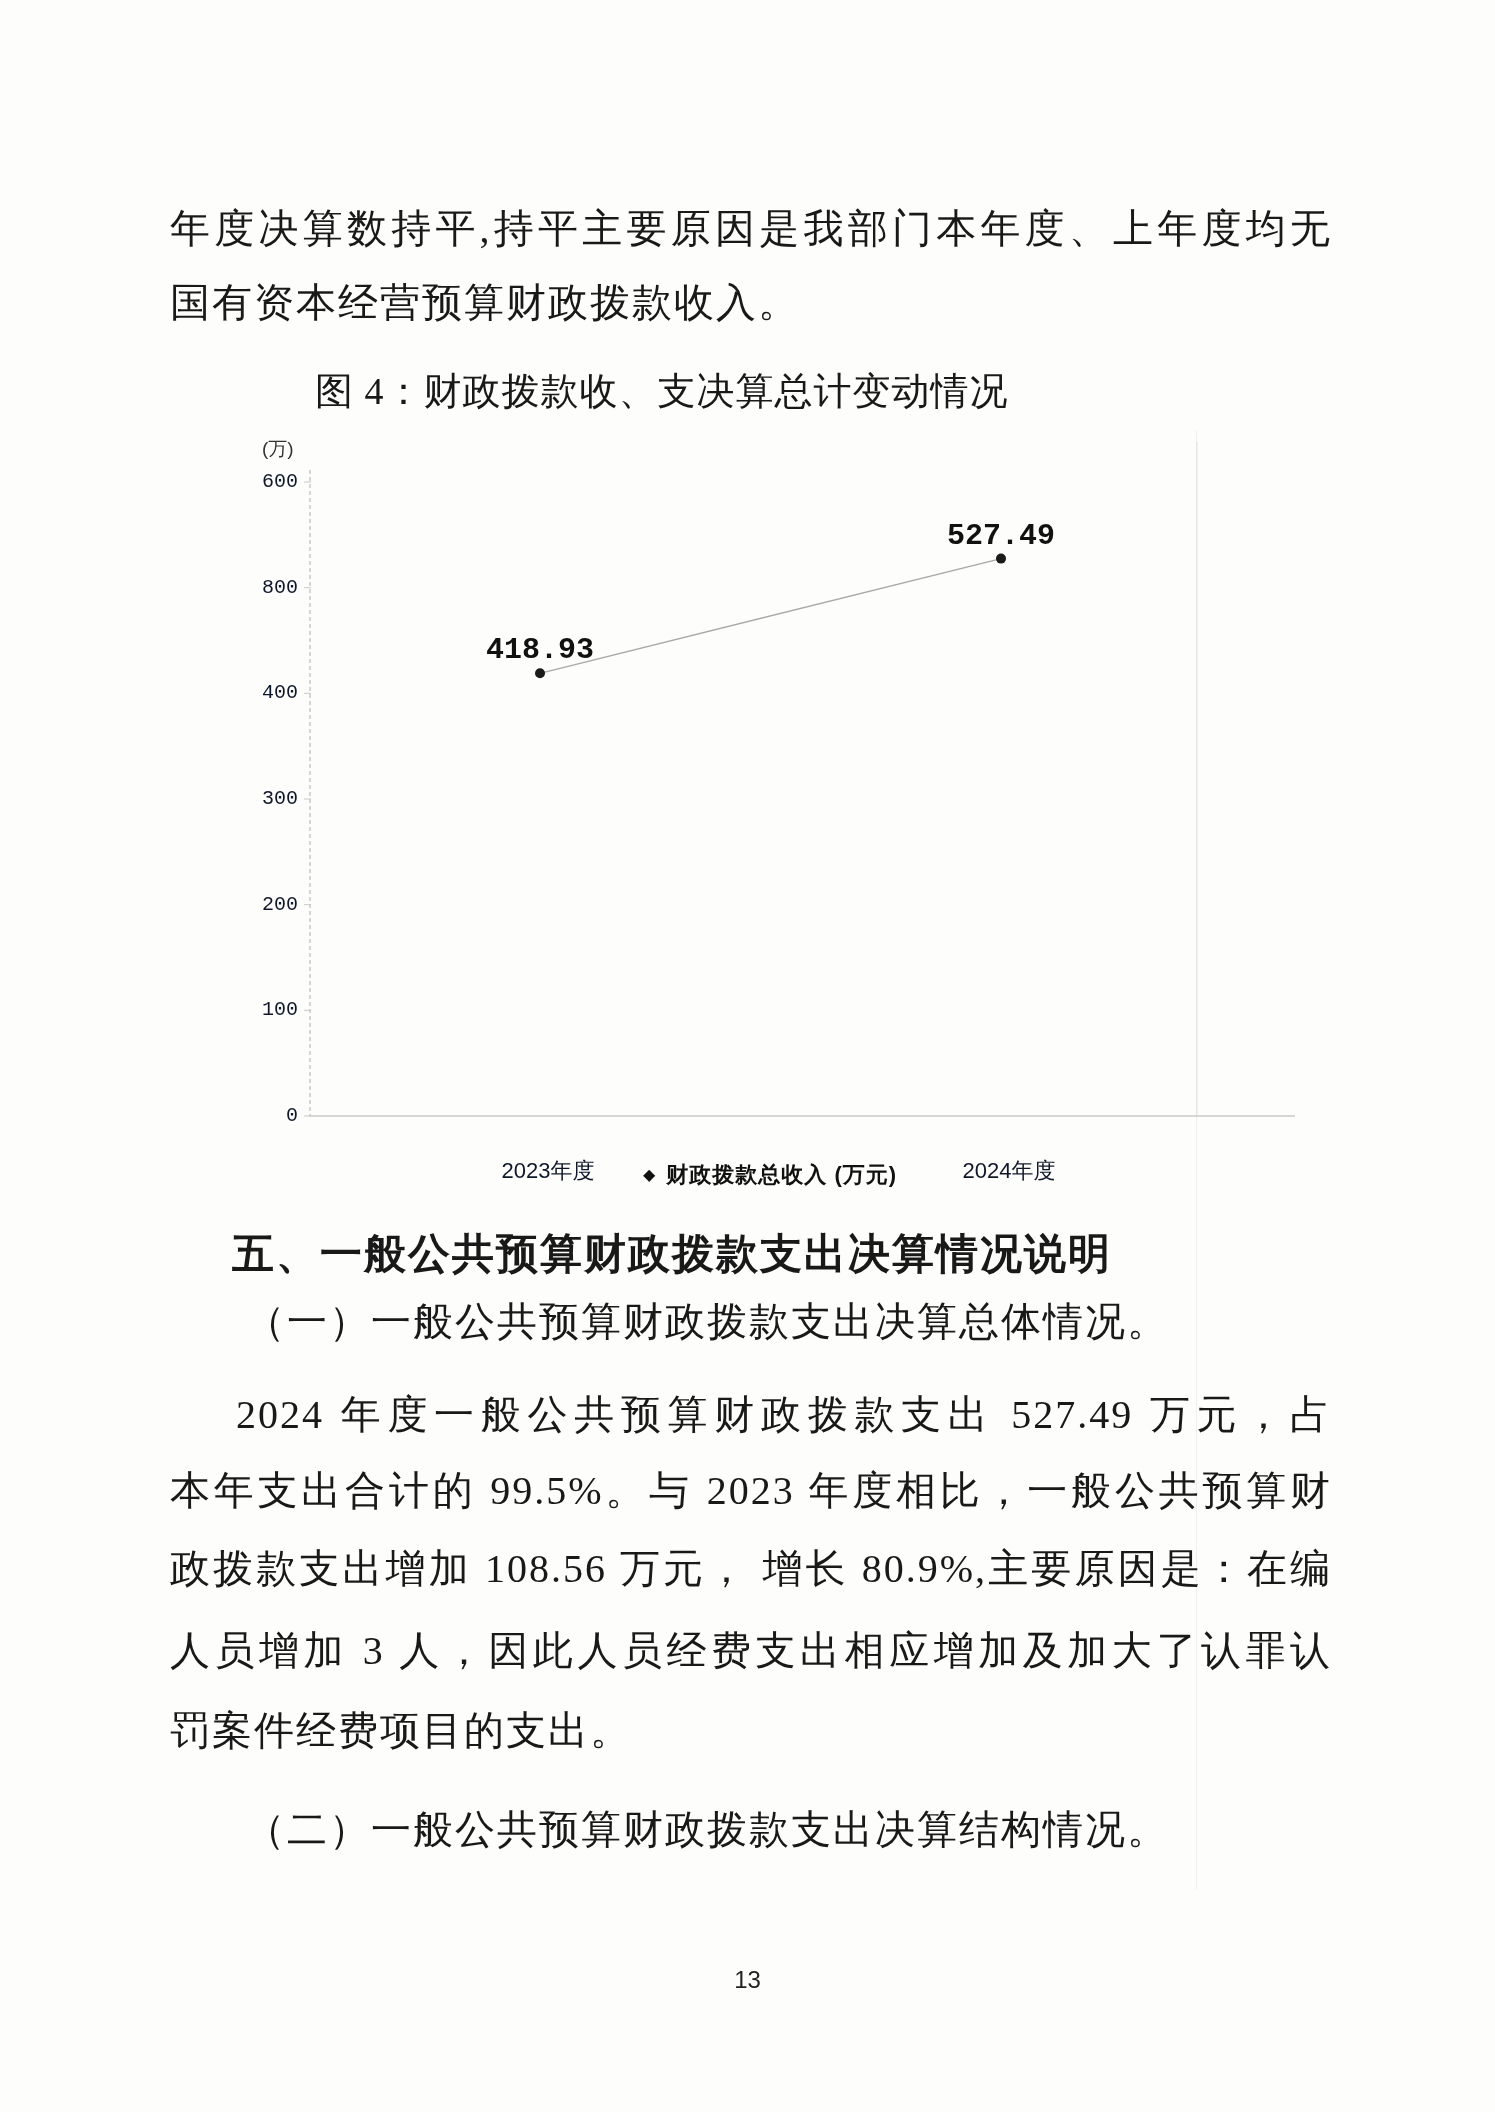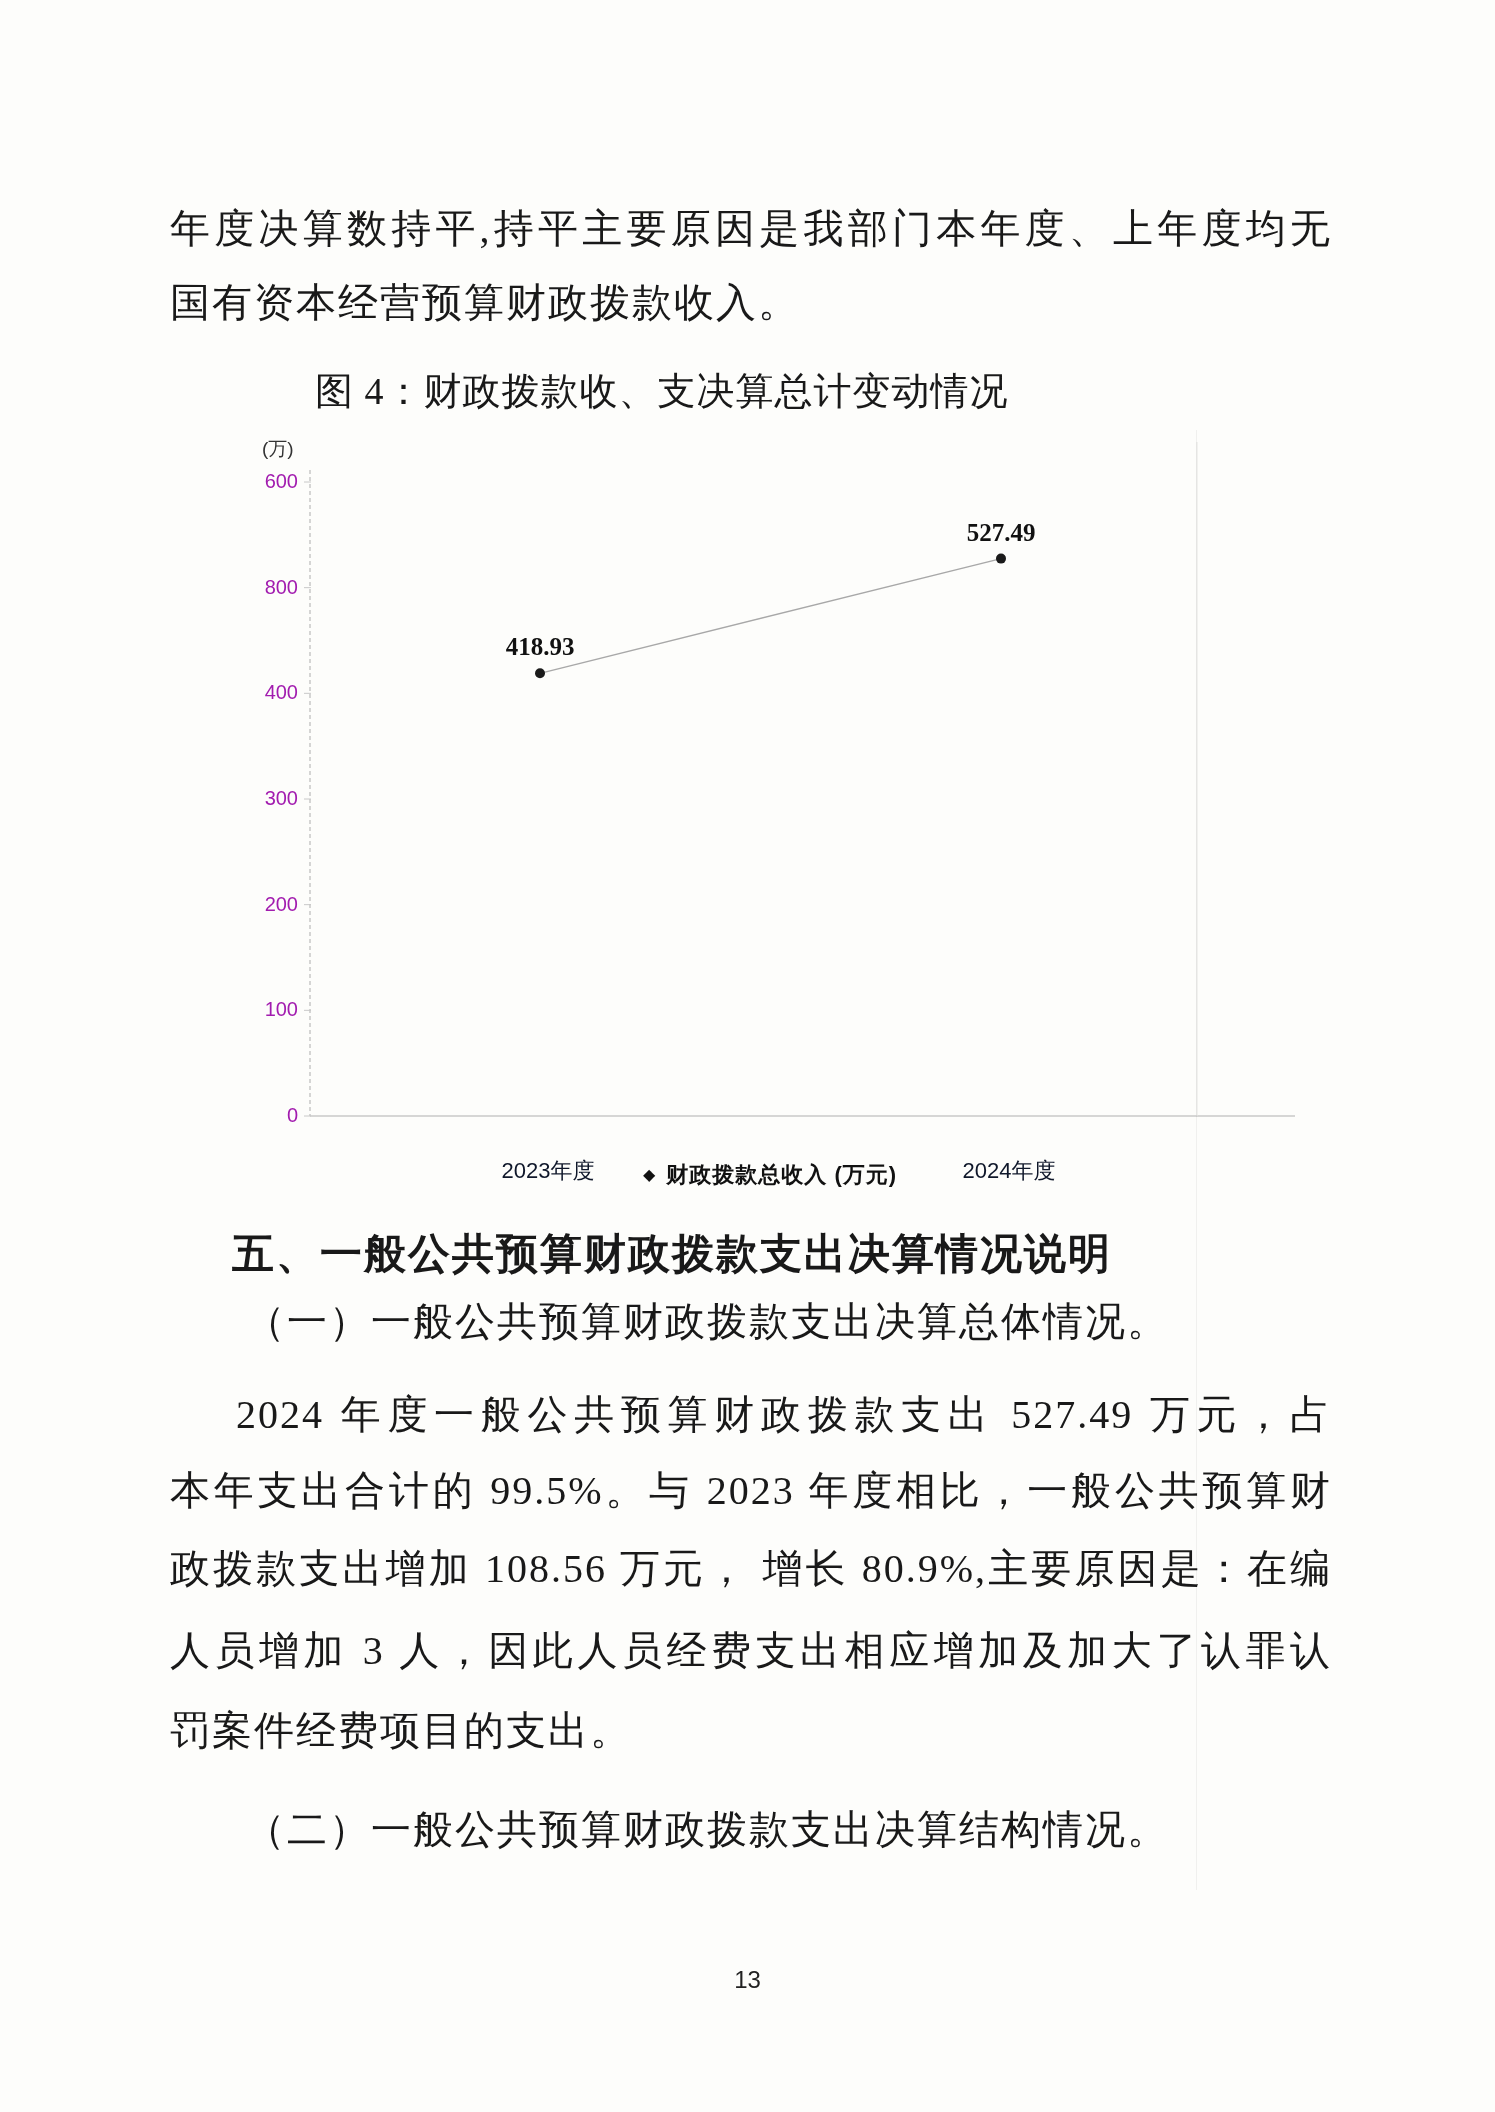--- a/index.html
+++ b/index.html
@@ -53,32 +53,32 @@
     width:1210px; height:790px;
   }
   #chart-svg { position:absolute; left:0; top:0; }
   .y-unit {
     position:absolute; left:112px; top:6px;
     font-family:"Liberation Sans","DejaVu Sans",sans-serif;
     font-size:19px; color:#333;
   }
   .ytick {
     position:absolute; width:90px; text-align:right;
-    font-family:Liberation Sans, sans-serif;
-    font-size:20px; color:#a21caf;
+    font-family:Liberation Mono, monospace;
+    font-size:20px; color:#0f172a;
   }
   .xlabel {
     position:absolute; width:160px; text-align:center; top:698px;
     font-family:"Liberation Sans","DejaVu Sans",sans-serif;
     font-size:22px; color:#0f172a;margin-top:28px;
   }
   .dlabel {
     position:absolute; width:140px; text-align:center;
-    font-family:Liberation Serif, serif;
-    font-weight:700; font-size:25px; color:#111;
+    font-family:Liberation Mono, monospace;
+    font-weight:700; font-size:30px; color:#111;
   }
   .legend {
     position:absolute; left:320px; width:600px; top:730px;
     text-align:center;
     font-family:"Liberation Sans","DejaVu Sans",sans-serif;
     font-weight:700; font-size:22px; color:#111;
     letter-spacing:1px;
   }
   .legend .marker { font-size:16px; vertical-align:2px; margin-right:10px; }
   .scanline {

